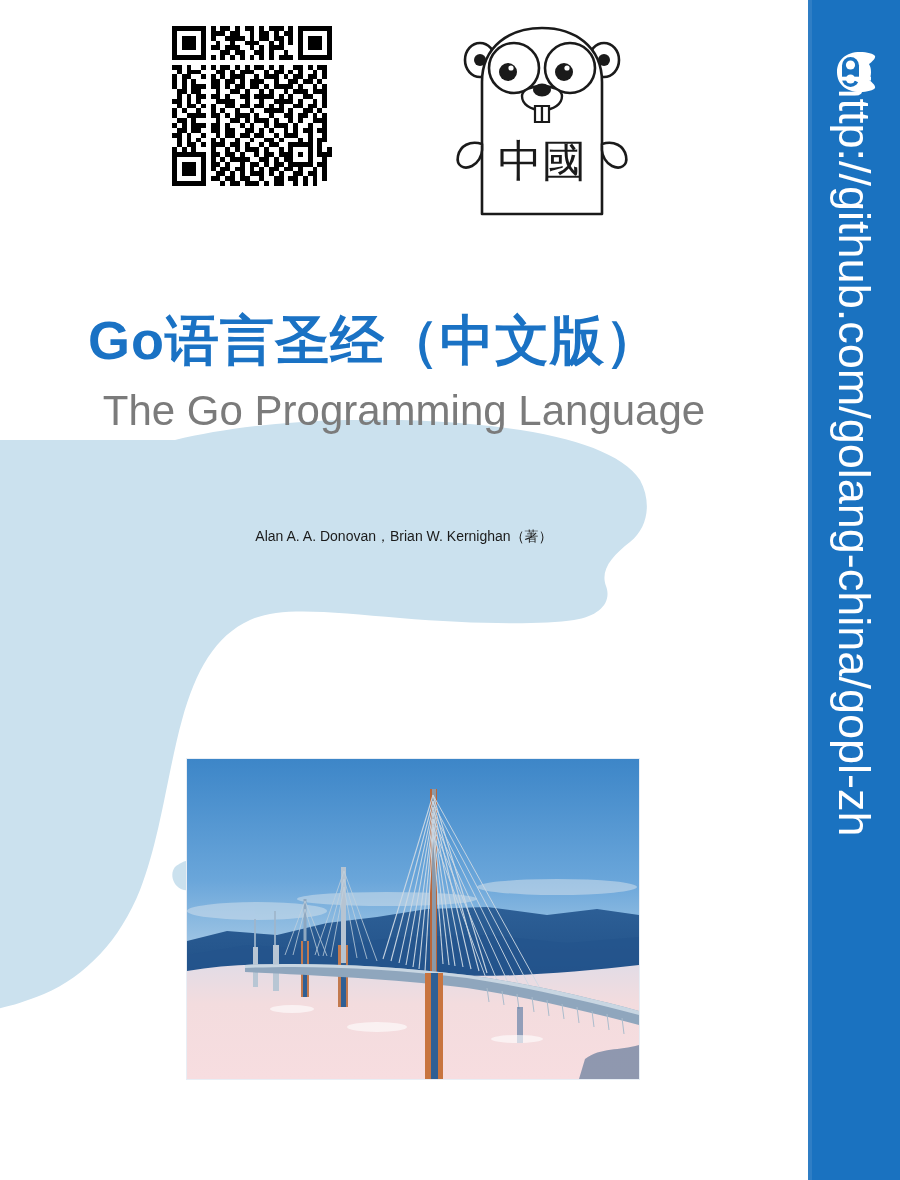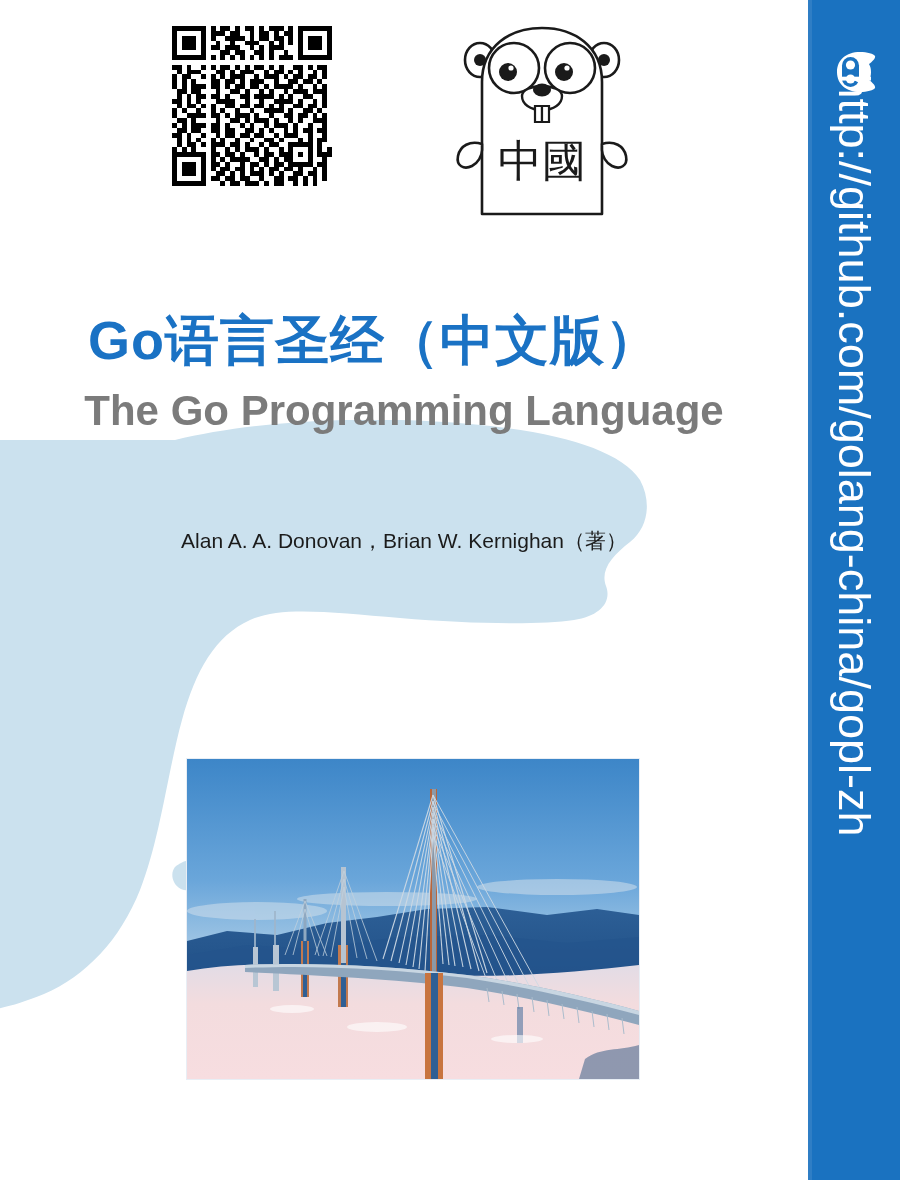--- a/index.html
+++ b/index.html
@@ -64,34 +64,34 @@
     line-height: 1.05;
     white-space: nowrap;
   }
   .title-en {
     position: absolute;
     left: 0;
     top: 388px;
     width: 808px;
     text-align: center;
     font-size: 42px;
-    font-weight: bold;
+    font-weight: normal;
     color: #7b7b7b;
     line-height: 1.1;
     white-space: nowrap;
   }
 
   
   .authors {
     position: absolute;
     left: 0;
     top: 526px;
     width: 808px;
     text-align: center;
-    font-size: 21px;
+    font-size: 14px;
     color: #1b1b1b;
     line-height: 1.45;
   }
   .authors div { white-space: nowrap; }
 
   
   .photo {
     position: absolute;
     left: 186px;
     top: 758px;

